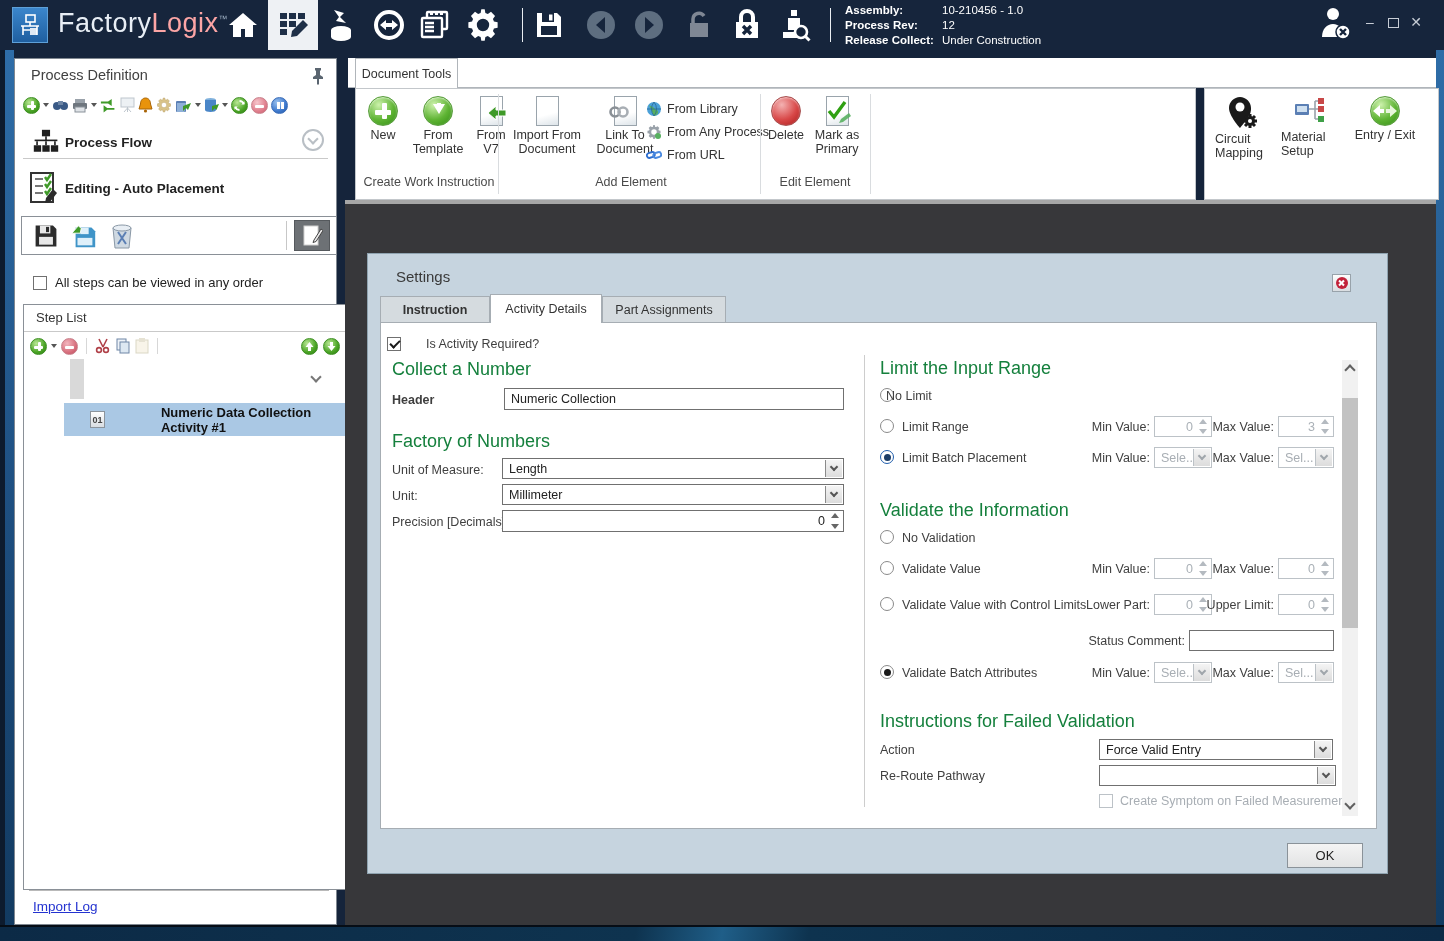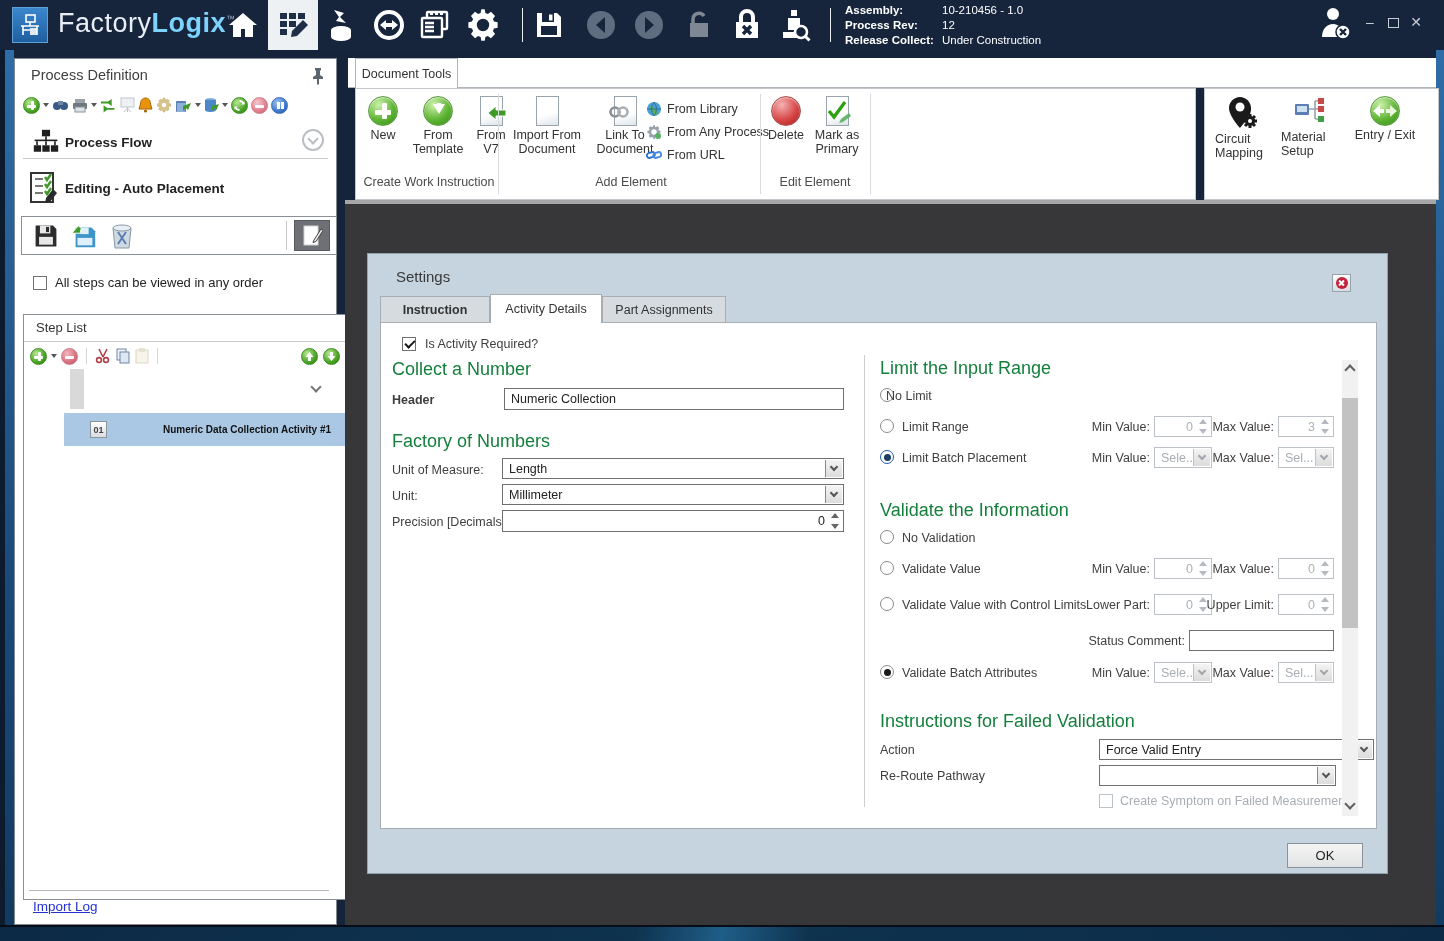--- a/index.html
+++ b/index.html
@@ -9,21 +9,21 @@
   svg{display:block}
   
   .frame-left{left:0;top:50px;bottom:0;width:14px;background:linear-gradient(180deg,#2e6da8,#1b4a7a 60%,#123a60);border-left:5px solid #0d1b2e}
   .frame-right{right:0;top:50px;bottom:0;width:8px;background:linear-gradient(180deg,#2e6da8,#123a60)}
   .frame-bottom{left:0;right:0;bottom:0;height:16px;background:linear-gradient(100deg,#0c2a46 0%,#0e334f 44%,#1f5e88 50%,#0e334f 56%,#0c2a46 100%);border-top:2px solid #060d16}
   
   .titlebar{left:0;top:0;width:1444px;height:50px;background:#16253c}
   .applogo{left:12px;top:7px;width:36px;height:36px;background:linear-gradient(180deg,#3b86cc,#1f5fa0);border:1px solid #5ea0d8;display:flex;align-items:center;justify-content:center}
   .brand{left:58px;top:8px;font-size:27px;color:#fff;letter-spacing:.5px}
   .brand .lt{font-weight:400;color:#e8eef5}
-  .brand .hv{font-weight:700;color:#7dd3fc}
+  .brand .hv{font-weight:400;color:#fca5a5}
   .brand sup{font-size:9px;color:#9fb0c4}
   .ttl-btn{position:absolute;top:8px;width:38px;height:34px;display:flex;align-items:center;justify-content:center}
   .ttl-sel{top:0;height:50px;background:#eef1f4}
   .ttl-div{position:absolute;top:8px;width:1px;height:34px;background:#e9edf2}
   .info{position:absolute;left:845px;top:3px;font-size:11.5px;color:#fff;line-height:15px}
   .info b{display:inline-block;width:97px;font-weight:700}
   .winbtn{position:absolute;top:12px;color:#c7cdd6;font-size:14px;width:20px;text-align:center;line-height:20px}
   .maxbox{top:18px;width:11px;height:10px;border:1px solid #c7cdd6}
   
   .sidebar{left:14px;top:58px;width:323px;height:867px;background:#fff;border:1px solid #7f8790}
@@ -386,21 +386,21 @@
           <path d="M13 16l7-11 2 1.5-7 11-3 1z" fill="#e8e8e8" stroke="#444" stroke-width="1"></path>
         </svg>
     </div>
   </div>
 
   <div class="abs" style="left:18px;top:216px;display:flex;align-items:center;gap:8px">
     <span class="checkbox"></span>
     <span style="font-size:13px;color:#222">All steps can be viewed in any order</span>
   </div>
 
-  <div class="abs sb-box" style="left:8px;top:255px;width:328px;height:586px">
+  <div class="abs sb-box" style="left:8px;top:245px;width:328px;height:586px">
     <div class="abs steplist-hdr">Step List</div>
     <div class="abs" style="left:0;right:0;top:26px;height:1px;background:#c9c9c9"></div>
     <div class="abs" style="left:6px;top:31px;height:20px;display:flex;align-items:center;gap:4px">
       <span class="mini green">
           <span class="bar-h"></span>
           <span class="bar-v"></span>
         </span>
       <span class="caret"></span>
       <span class="mini red" style="background:radial-gradient(circle at 35% 30%,#f2b6be,#d8707e 60%,#bc4858)">
           <span class="bar-h"></span>
@@ -434,21 +434,21 @@
       <span class="mini green" style="position:absolute;left:293px">
           <svg width="15" height="15" viewBox="0 0 15 15" style="position:absolute;left:0;top:0">
             <path d="M7.5 12l-4-5H6V3h3v4h2.5z" fill="#fff"></path>
           </svg>
         </span>
     </div>
     <div class="abs" style="left:46px;top:54px;width:14px;height:40px;background:#d9d9d9"></div>
     <span class="chev abs" style="left:288px;top:68px"></span>
     <div class="sel-row">
       <span class="badge01">01</span>
-      <span style="font-size:10px;font-weight:700;color:#111;margin-left:56px">Numeric Data Collection Activity #1</span>
+      <span style="font-size:13px;font-weight:700;color:#111;margin-left:56px">Numeric Data Collection Activity #1</span>
     </div>
   </div>
 
   <div class="abs" style="left:14px;width:300px;top:831px;height:1px;background:#b9b9b9"></div>
   <div class="abs link" style="left:18px;top:840px">Import Log</div>
 </div>
 
 <div class="abs ribbon">
   <div class="abs tabrow"></div>
   <div class="abs doctab">Document Tools</div>
@@ -585,21 +585,21 @@
   <div class="abs dlg-close">
       <span class="xcirc"></span>
     </div>
 
   <div class="tab" style="left:12px;width:110px;font-weight:700">Instruction</div>
   <div class="tab active" style="left:122px;width:112px">Activity Details</div>
   <div class="tab" style="left:234px;width:124px">Part Assignments</div>
 
   <div class="abs content">
 
-    <div class="abs" style="left:21px;top:14px;display:flex;align-items:center;gap:9px">
+    <div class="abs" style="left:6px;top:14px;display:flex;align-items:center;gap:25px">
       <span class="checkbox checked"></span>
       <span style="font-size:12.5px;color:#3f3f3f">Is Activity Required?</span>
     </div>
     <div class="h15" style="left:11px;top:36px">Collect a Number</div>
 
     <div class="lbl" style="left:11px;top:70px;font-weight:700">Header</div>
     <div class="tbox" style="left:123px;top:65px;width:340px;height:22px">Numeric Collection</div>
 
     <div class="h15" style="left:11px;top:108px">Factory of Numbers</div>
 
@@ -730,21 +730,21 @@
     <div class="selbox disabled graytext" style="left:897px;top:339px;width:56px;height:21px">
         <span>Sel...</span>
         <span class="selbtn">
           <span class="chev"></span>
         </span>
       </div>
 
     <div class="h15" style="left:499px;top:388px">Instructions for Failed Validation</div>
 
     <div class="lbl" style="left:499px;top:420px">Action</div>
-    <div class="selbox" style="left:718px;top:416px;width:275px;height:21px">
+    <div class="selbox" style="left:718px;top:416px;width:234px;height:21px">
         <span>Force Valid Entry</span>
         <span class="selbtn">
           <span class="chev"></span>
         </span>
       </div>
 
     <div class="lbl" style="left:499px;top:446px">Re-Route Pathway</div>
     <div class="selbox" style="left:718px;top:442px;width:237px;height:21px">
         <span></span>
         <span class="selbtn">

